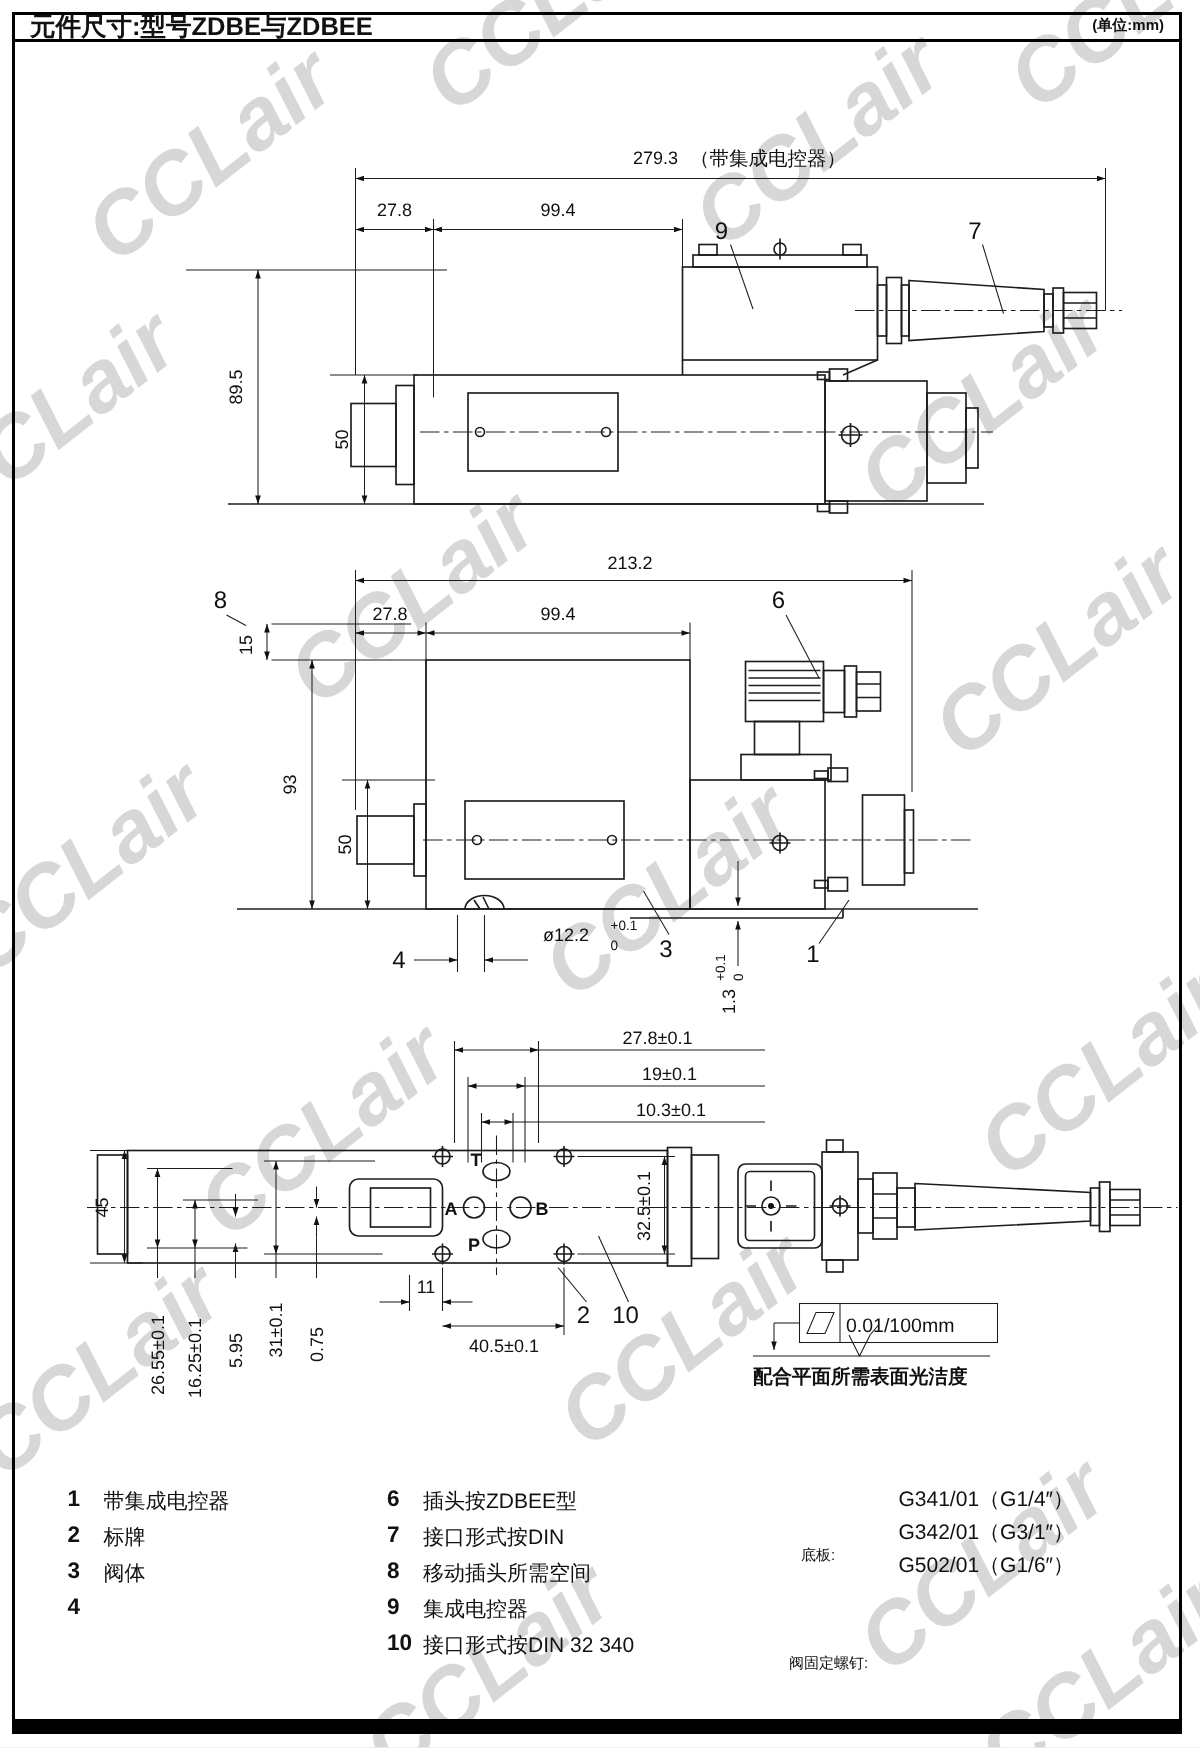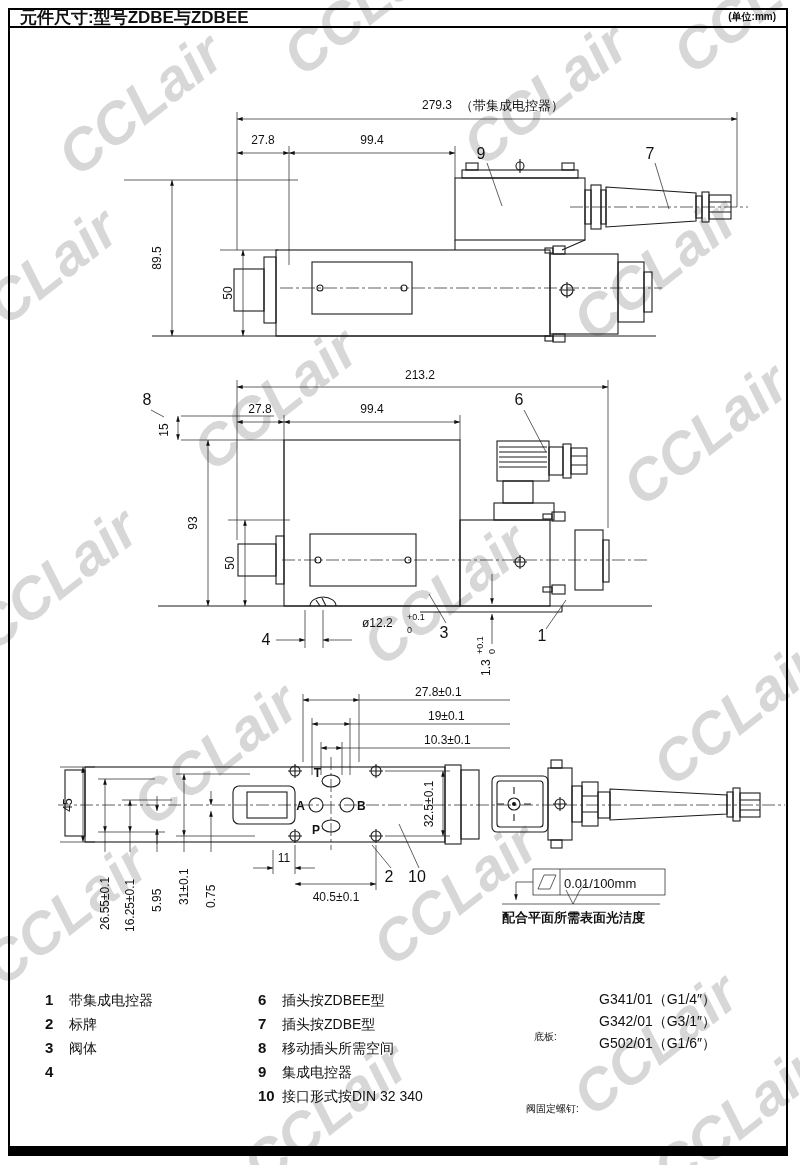--- a/index.html
+++ b/index.html
@@ -345,21 +345,21 @@
         <span class="lnum">4</span>
       </div>
   </div>
   <div class="legend" style="left:258px;top:988px">
     <div class="lrow">
         <span class="lnum">6</span>
         <span>插头按ZDBEE型</span>
       </div>
     <div class="lrow">
         <span class="lnum">7</span>
-        <span>插头按ZDBE型</span>
+        <span>接口形式按DIN</span>
       </div>
     <div class="lrow">
         <span class="lnum">8</span>
         <span>移动插头所需空间</span>
       </div>
     <div class="lrow">
         <span class="lnum">9</span>
         <span>集成电控器</span>
       </div>
     <div class="lrow">

